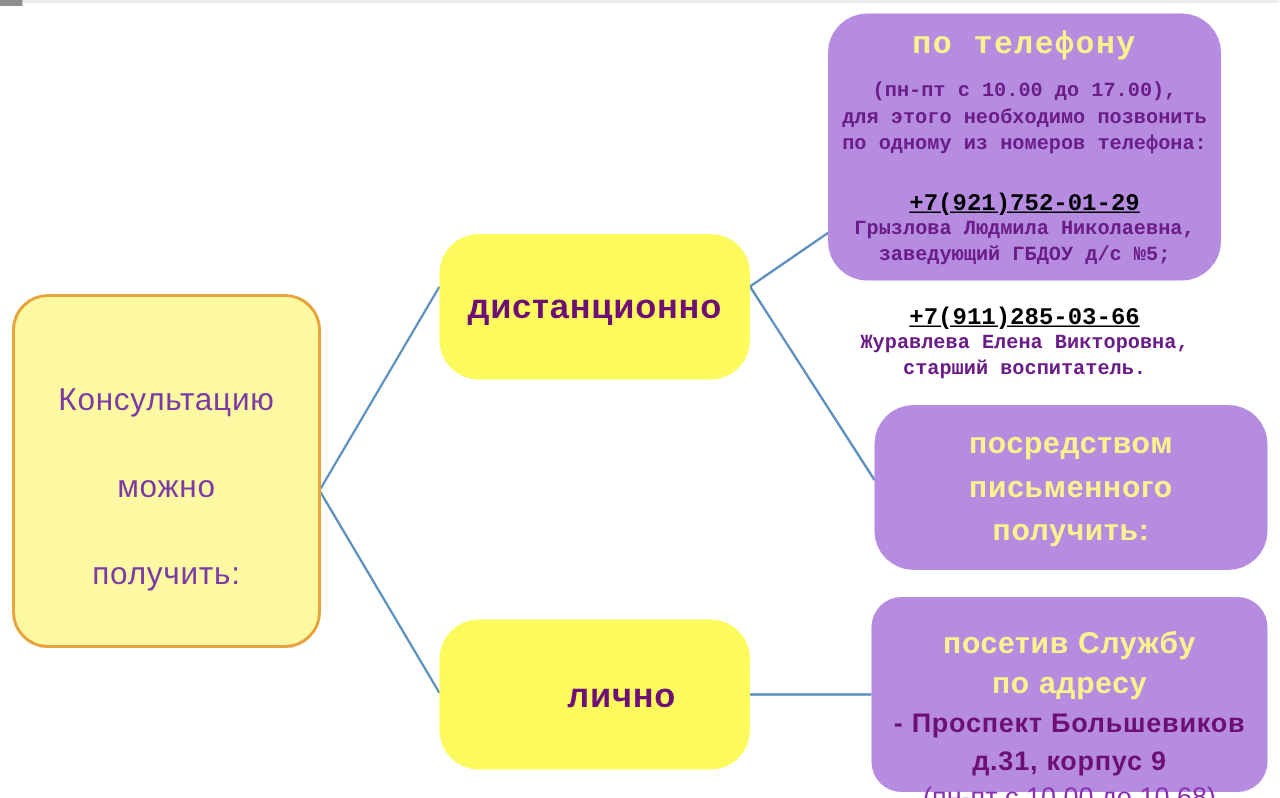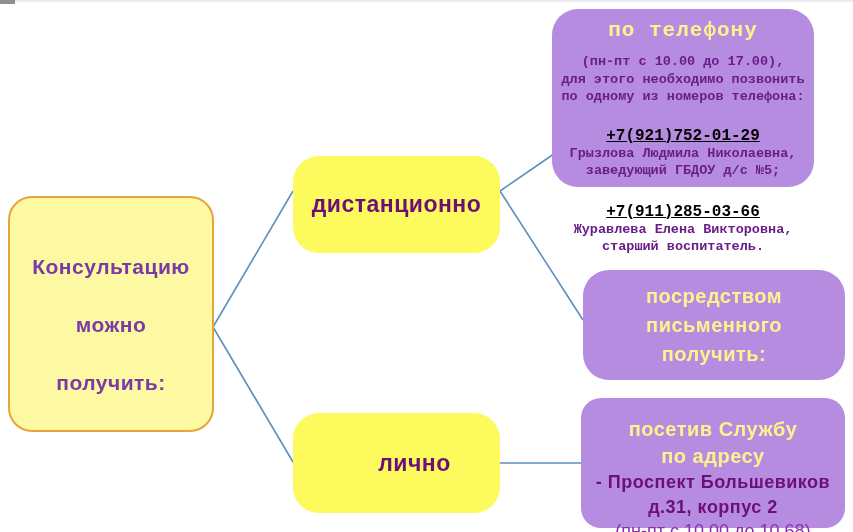--- a/index.html
+++ b/index.html
@@ -45,21 +45,21 @@
     left: 8px; top: 196px;
     width: 206px; height: 236px;
     background: #fcf9a2;
     border: 2px solid #e7a33c;
     border-radius: 24px;
     gap: 34px;
     padding-top: 22px;
   }
   .root-node .line {
     font-size: 21px;
-    font-weight: bold;
+    font-weight: normal;
     color: #7b3aa6;
     letter-spacing: 0.5px;
   }
   
   .branch-node {
     background: #fcfa5c;
     border-radius: 26px;
   }
   .branch-node .label {
     font-size: 23px;
@@ -206,17 +206,17 @@
   <div class="node purple-node written-node">
     <div class="line">посредством</div>
     <div class="line">письменного</div>
     <div class="line">получить:</div>
   </div>
 
   <div class="node purple-node visit-node">
     <div class="title-line">посетив Службу</div>
     <div class="title-line">по адресу</div>
     <div class="addr-line">- Проспект Большевиков</div>
-    <div class="addr-line">д.31, корпус 2</div>
+    <div class="addr-line">д.31, корпус 9</div>
     <div class="hours">(пн-пт с 10.00 до 10.68)</div>
   </div>
 
 </div>
 
 </body></html>

